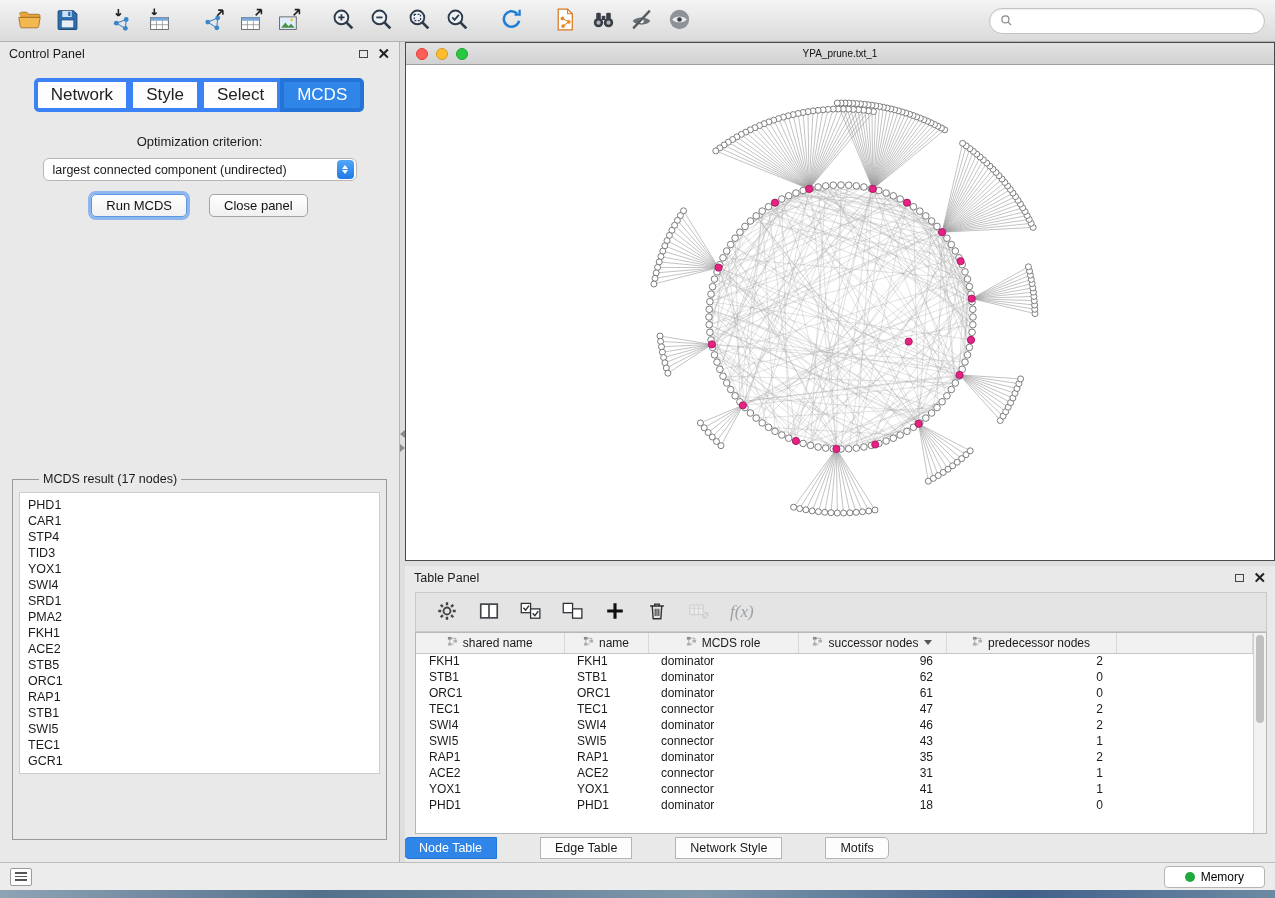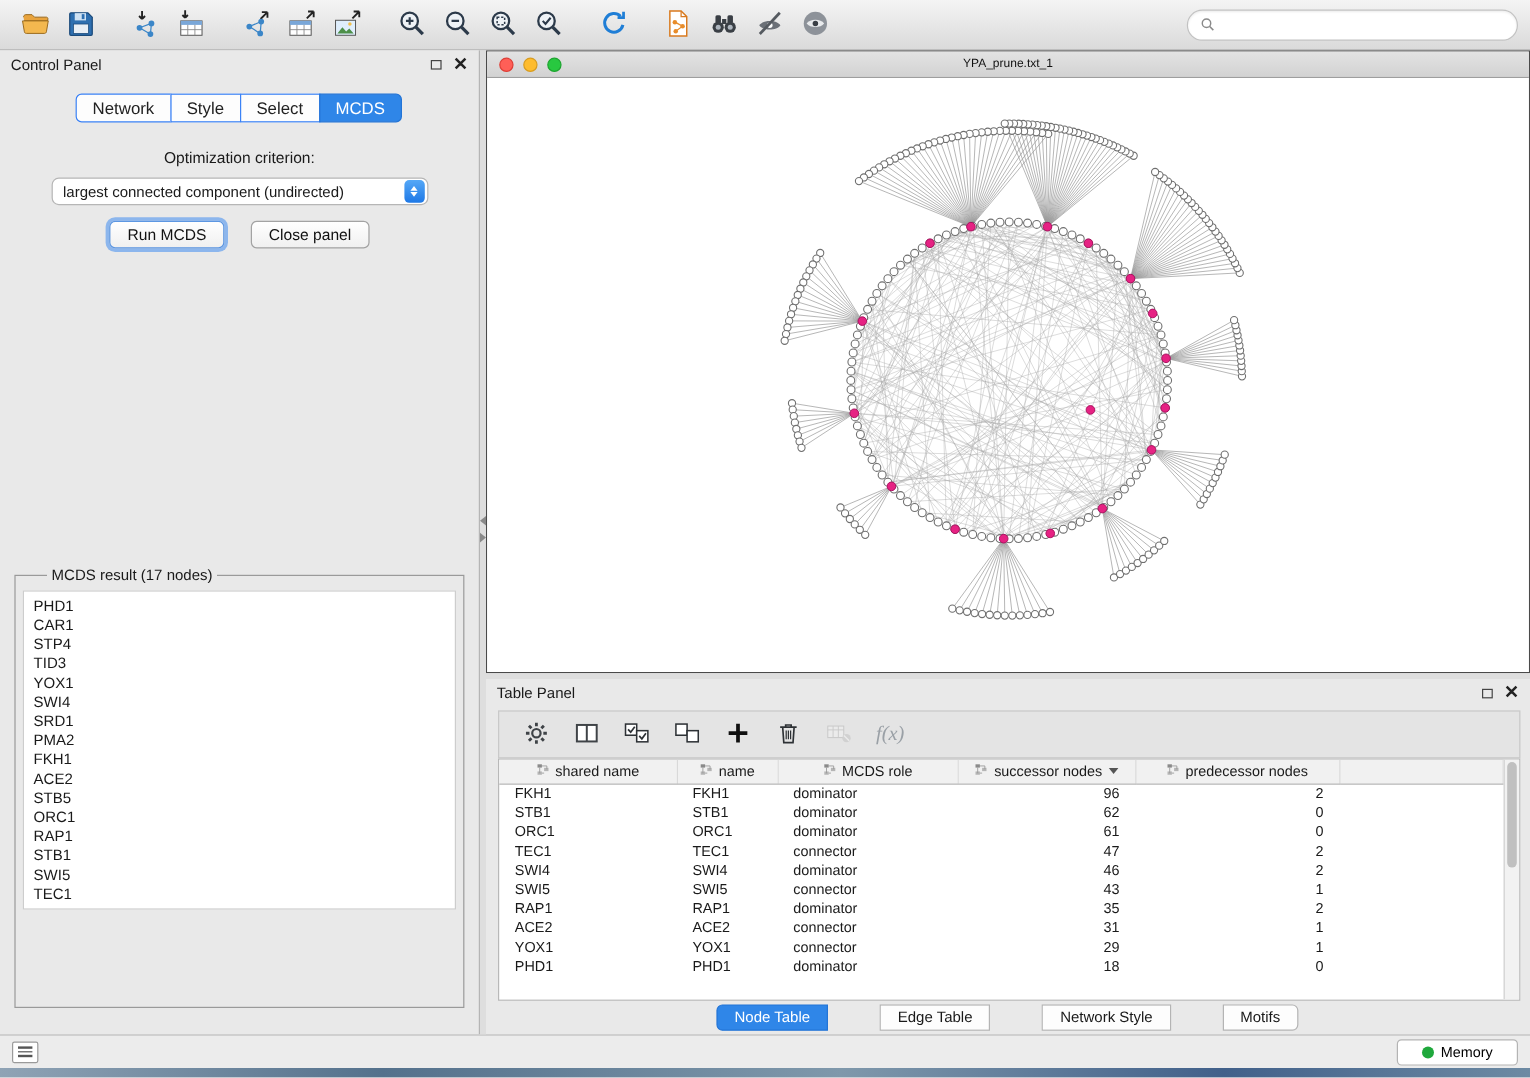--- a/index.html
+++ b/index.html
@@ -27,21 +27,21 @@
 
   
   .control-panel { width:400px; flex:0 0 400px; background:#e9e9e9; border-right:1px solid #b5b5b5;
                    display:flex; flex-direction:column; }
   .panel-header { height:24px; flex:0 0 24px; display:flex; align-items:center; padding:0 9px; font-size:12.5px; }
   .panel-btns { margin-left:auto; display:flex; align-items:center; gap:9px; }
   .float-icon { width:9px; height:8px; border:1.4px solid #444; display:inline-block; cursor:pointer; }
   .close-icon { font-size:15px; font-weight:bold; color:#222; line-height:10px; cursor:pointer; }
 
   .tabstrip { display:flex; justify-content:center; margin-top:12px; }
-  .cp-tab { font-size:14px; padding:3px 13px; background:#fdfdfd; border:1px solid #3b82f6; margin-left:-1px;
+  .cp-tab { font-size:17px; padding:3px 13px; background:#fdfdfd; border:4px solid #3b82f6; margin-left:-1px;
             cursor:pointer; color:#222; }
   .cp-tab:first-child { border-radius:5px 0 0 5px; }
   .cp-tab:last-child { border-radius:0 5px 5px 0; }
   .cp-tab.active { background:#2f86e8; border-color:#2374d6; color:#fff; }
 
   .opt-label { text-align:center; font-size:13px; margin-top:22px; }
   .dropdown { width:314px; height:23px; margin:9px auto 0; background:#fff; border:1px solid #b6b6b6;
               border-radius:6px; display:flex; align-items:center; font-size:12.5px; padding-left:9px;
               cursor:pointer; }
   .stepper { margin-left:auto; margin-right:2px; width:17px; height:19px; border-radius:4px;
@@ -98,21 +98,21 @@
   .tbl th { height:20px; background:#f1f1f1; border-right:1px solid #d9d9d9; border-bottom:1px solid #c6c6c6;
             font-weight:normal; text-align:center; white-space:nowrap; overflow:hidden; cursor:pointer; }
   .tbl th .hdr-inner { display:inline-flex; align-items:center; gap:5px; }
   .tbl th svg { width:11px; height:11px; }
   .tbl td { height:16px; padding:0 13px; white-space:nowrap; overflow:hidden; }
   .tbl td.num { text-align:right; }
   .vscroll { width:13px; flex:0 0 13px; background:#f2f2f2; border-left:1px solid #d0d0d0; position:relative; }
   .vscroll .thumb { position:absolute; top:2px; left:2px; width:8px; height:88px; background:#c0c0c0; border-radius:4px; cursor:pointer; }
   .chev { width:0; height:0; border-left:4px solid transparent; border-right:4px solid transparent; border-top:5px solid #555; display:inline-block; }
 
-  .table-tabs { height:28px; flex:0 0 28px; display:flex; justify-content:center; align-items:center;gap:44px; }
+  .table-tabs { height:28px; flex:0 0 28px; display:flex; align-items:center;gap:44px; }
   .tp-tab { font-size:12.5px; padding:3px 14px; background:#fdfdfd; border:1px solid #b4b4b4; margin-left:-1px; cursor:pointer; }
   .tp-tab:first-child { border-radius:5px 0 0 5px; }
   .tp-tab:last-child { border-radius:0 5px 5px 0; }
   .tp-tab.active { background:#2f86e8; border-color:#2374d6; color:#fff; }
 
   
   .status-bar { height:28px; flex:0 0 28px; background:#ececec; border-top:1px solid #bdbdbd; display:flex;
                 align-items:center; padding:0 10px; }
   .list-btn { width:22px; height:18px; border:1px solid #9a9a9a; background:#fff; border-radius:2px;
               display:flex; flex-direction:column; justify-content:center; gap:2px; padding:0 4px; cursor:pointer; }
@@ -326,20 +326,21 @@
             <div>SRD1</div>
             <div>PMA2</div>
             <div>FKH1</div>
             <div>ACE2</div>
             <div>STB5</div>
             <div>ORC1</div>
             <div>RAP1</div>
             <div>STB1</div>
             <div>SWI5</div>
             <div>TEC1</div>
+            <div>GCR1</div>
           </div>
       </fieldset>
     </aside>
 
     <div class="v-splitter">
       <span class="arr a1"></span>
       <span class="arr a2"></span>
     </div>
 
     <section class="right-pane">
@@ -1243,21 +1244,21 @@
                   <td>ACE2</td>
                   <td>connector</td>
                   <td class="num">31</td>
                   <td class="num">1</td>
                   <td></td>
                 </tr>
                 <tr>
                   <td>YOX1</td>
                   <td>YOX1</td>
                   <td>connector</td>
-                  <td class="num">29</td>
+                  <td class="num">41</td>
                   <td class="num">1</td>
                   <td></td>
                 </tr>
                 <tr>
                   <td>PHD1</td>
                   <td>PHD1</td>
                   <td>dominator</td>
                   <td class="num">18</td>
                   <td class="num">0</td>
                   <td></td>

